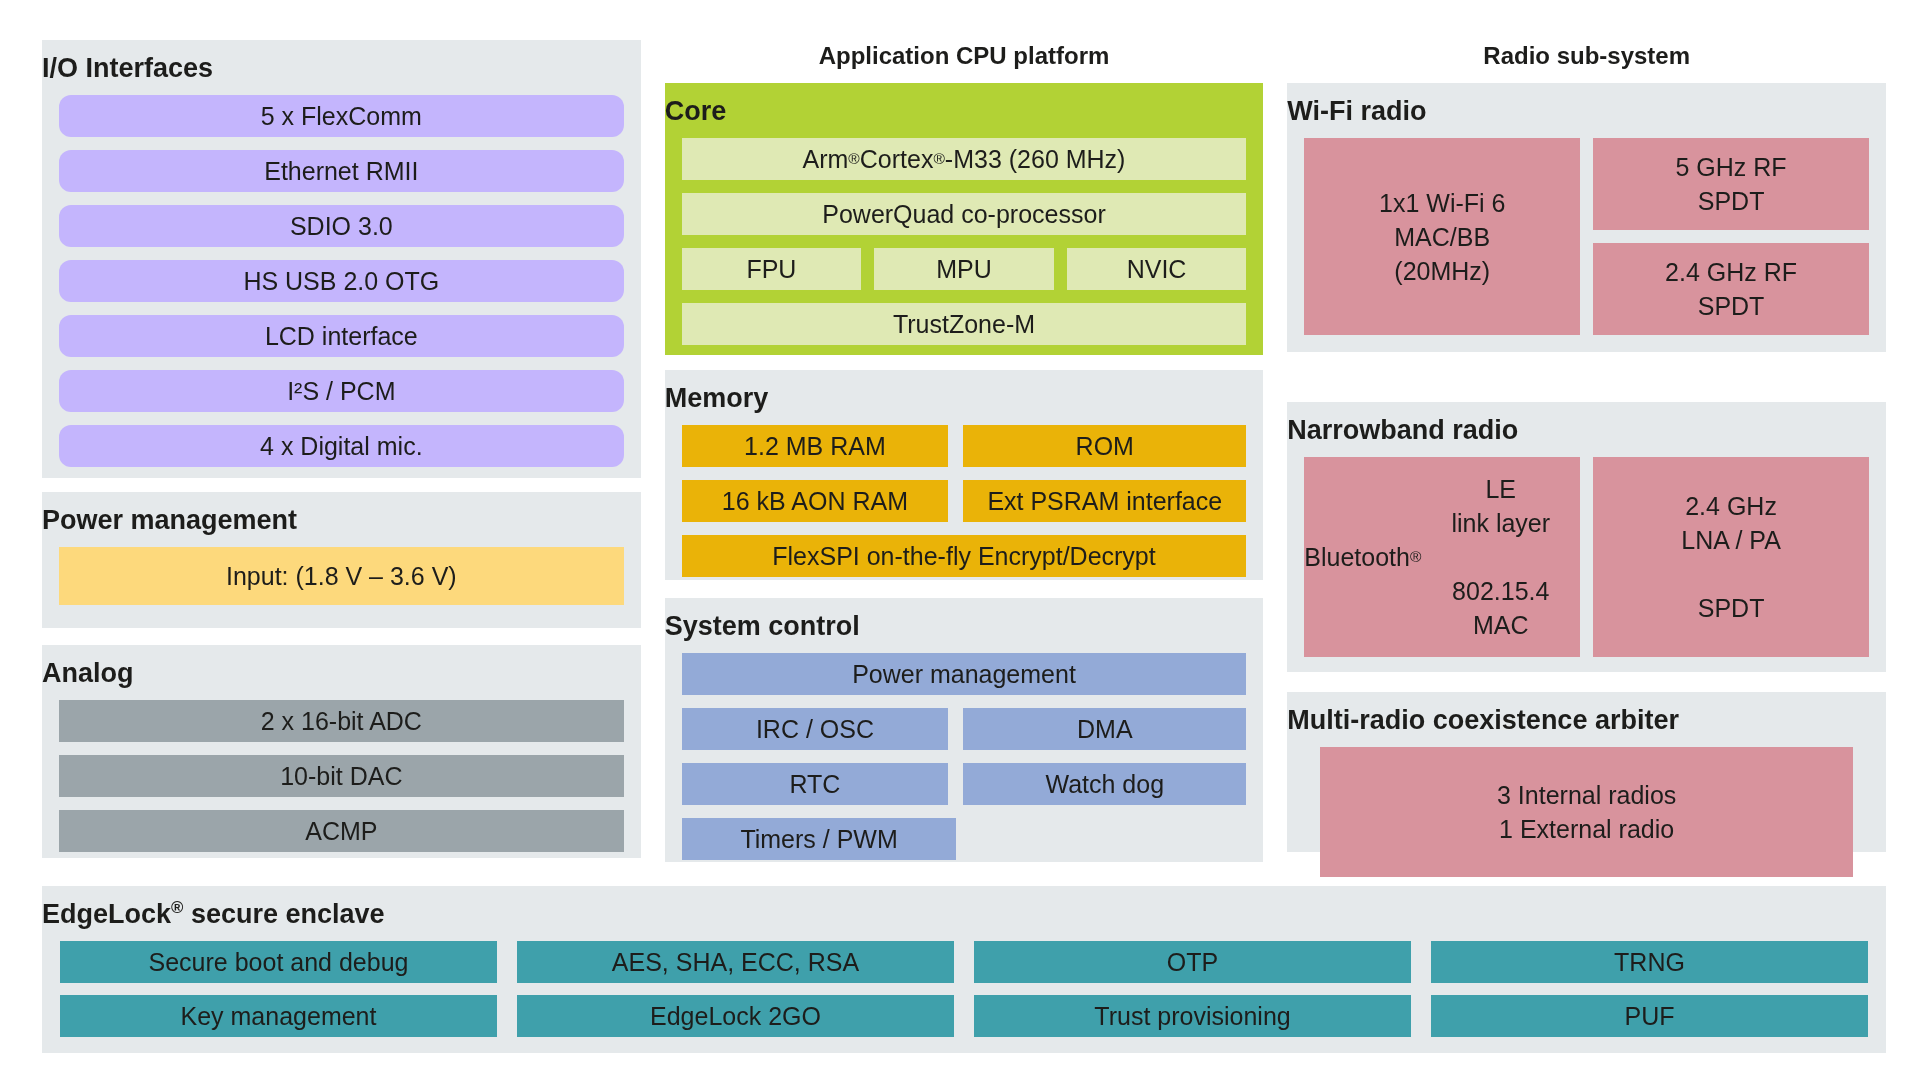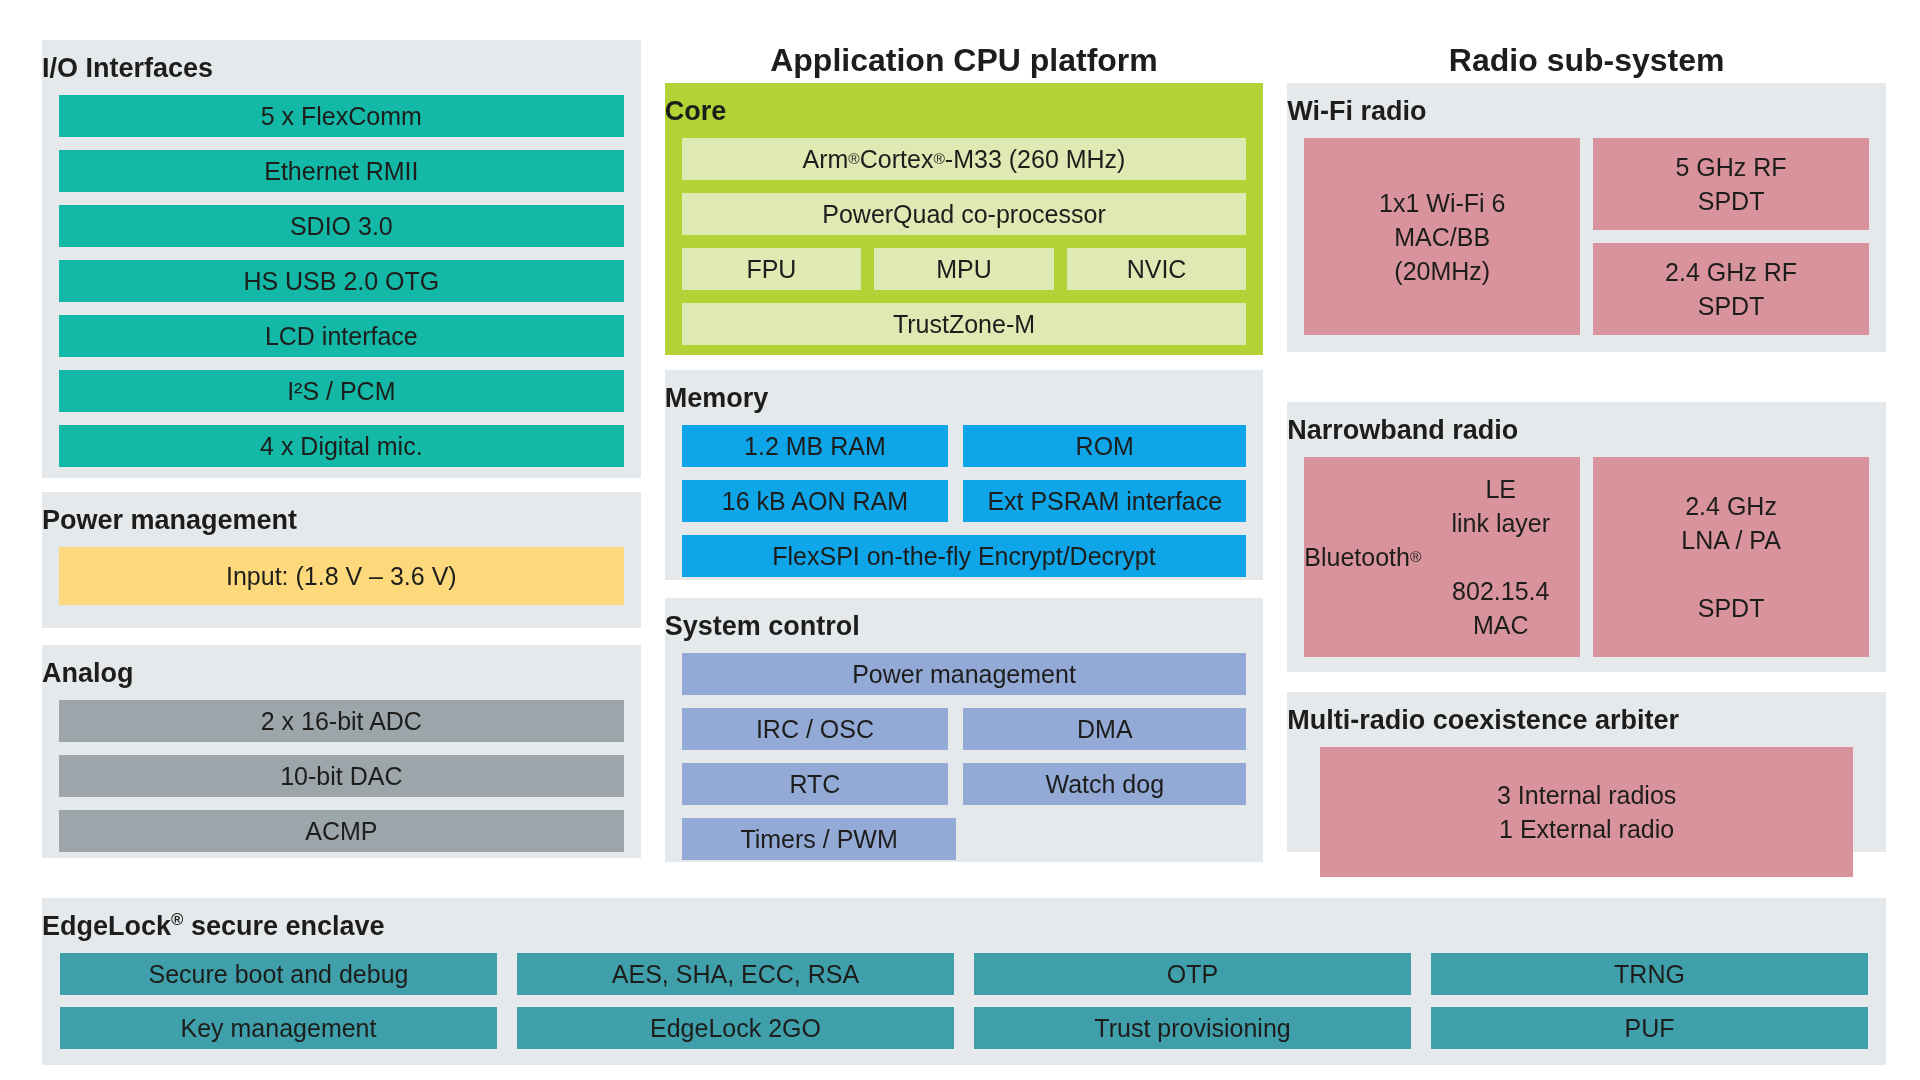--- a/index.html
+++ b/index.html
@@ -22,35 +22,35 @@
   }
   .column { display: flex; flex-direction: column; }
 
   .panel { background: #e5e9eb; width: 100%; }
 
   .panel-title {
     font-size: 27px; font-weight: bold; text-align: left;
     padding: 13px 0 11px 0;
   }
   .col-title {
-    font-size: 32px; font-weight: bold; text-align: center;
+    font-size: 24px; font-weight: bold; text-align: center;
     height: 43px; padding-top: 2px;
   }
 
   .bars { padding: 0 17px; display: flex; flex-direction: column; gap: 13px; }
 
   .bar {
     height: 42px; display: flex; align-items: center; justify-content: center;
     font-size: 25px; text-align: center;
   }
-  .bar-blue   { background: #14b8a6; }
+  .bar-blue   { background: #c4b5fd; border-radius: 12px; }
   .bar-yellow { background: #fdd97c; height: 58px; }
   .bar-gray   { background: #9ba5aa; }
   .bar-pale   { background: #dfe9b4; }
-  .bar-purple { background: #0ea5e9; }
+  .bar-purple { background: #eab308; }
   .bar-peri   { background: #93aad7; }
   .bar-teal   { background: #3fa0ab; }
 
   .block {
     background: #d8939d; display: flex; align-items: center; justify-content: center;
     font-size: 25px; text-align: center; white-space: pre-line; line-height: 34px;
   }
 
   
   .io-panel     { height: 438px; }
@@ -71,21 +71,21 @@
     padding: 0 17px; height: 197px;
     display: grid; grid-template-columns: 1fr 1fr; grid-template-rows: 1fr 1fr; gap: 13px;
   }
   .wifi-grid .span-rows { grid-row: 1 / 3; }
   .narrowband-panel { height: 270px; margin-bottom: 20px; margin-top: 32px; }
   .nb-grid { padding: 0 17px; height: 200px; display: grid; grid-template-columns: 1fr 1fr; gap: 13px; }
   .coex-panel { height: 160px; }
   .coex-grid { padding: 0 33px; height: 130px; display: grid; }
 
   
-  .edgelock-panel { height: 167px; margin-top: 40px; }
+  .edgelock-panel { height: 167px; margin-top: 28px; }
   .edgelock-grid {
     padding: 0 18px;
     display: grid; grid-template-columns: repeat(4, 1fr); gap: 12px 20px;
   }
 </style>
 </head>
 <body>
 
 <div class="page">
   <div class="top-row">

